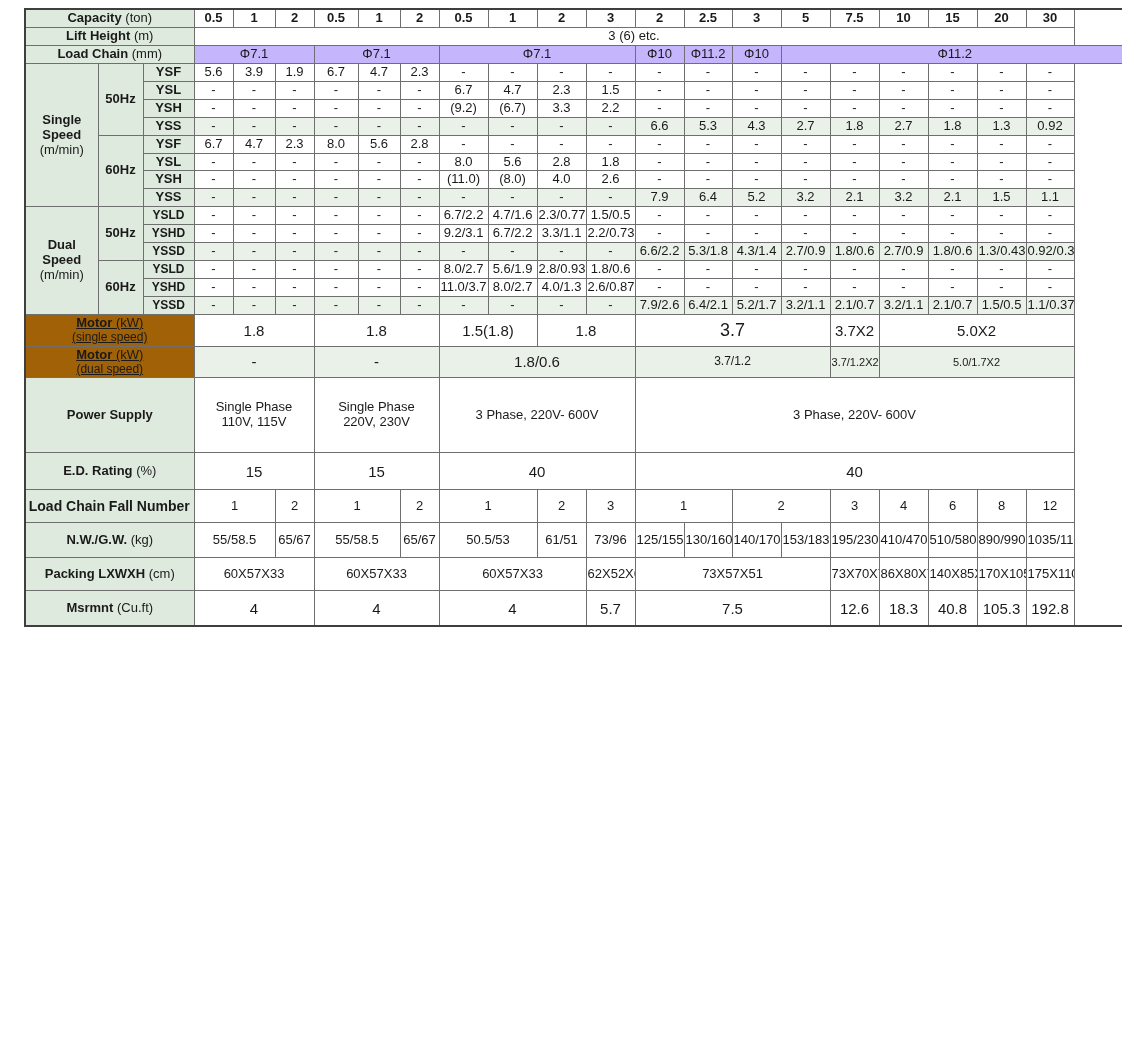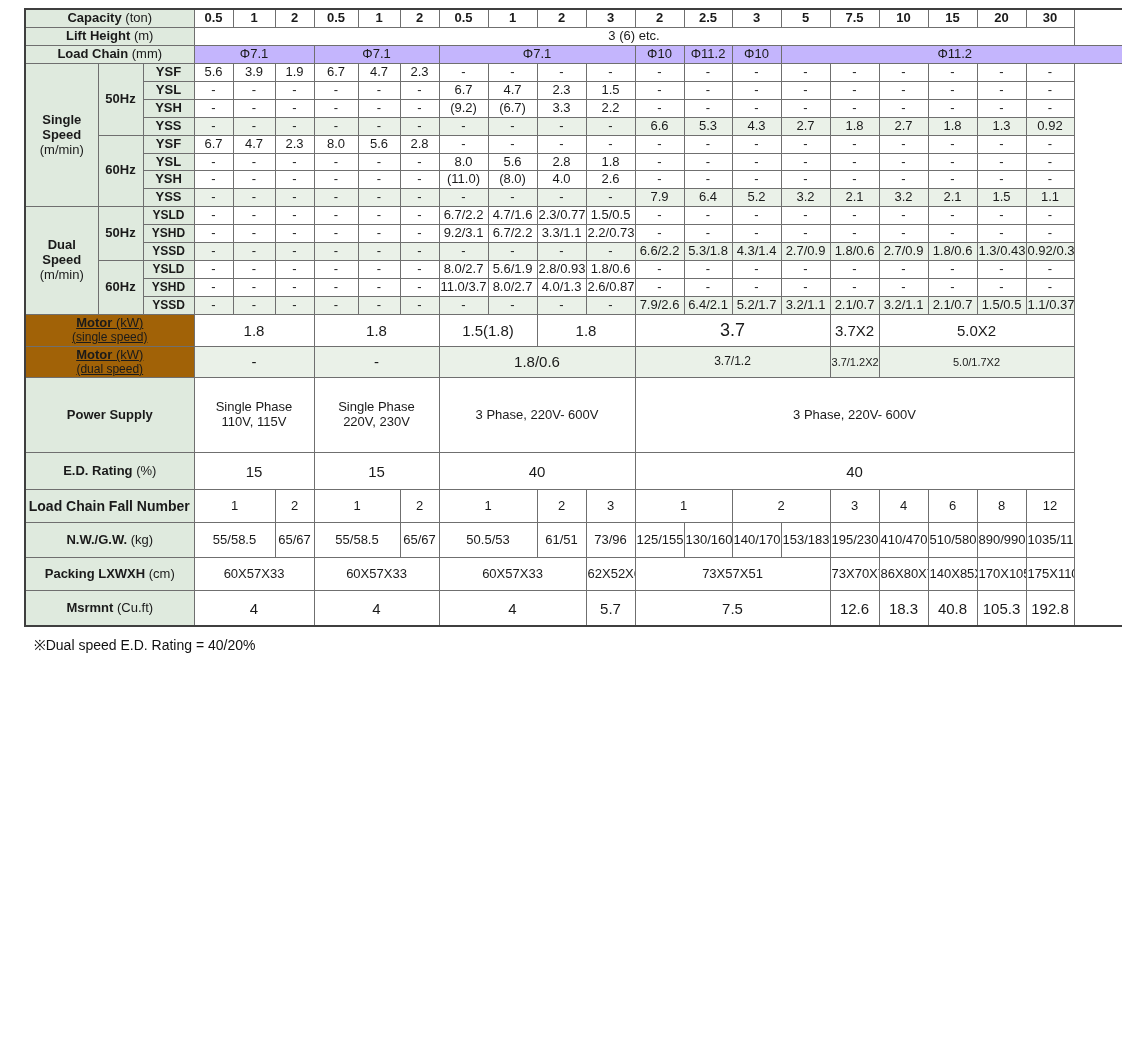--- a/index.html
+++ b/index.html
@@ -531,14 +531,13 @@
           <td class="val thickbottom" colspan="1" style="height:32px;font-size:15px;">5.7</td>
           <td class="val thickbottom" colspan="4" style="height:32px;font-size:15px;">7.5</td>
           <td class="val thickbottom" colspan="1" style="height:32px;font-size:15px;">12.6</td>
           <td class="val thickbottom" colspan="1" style="height:32px;font-size:15px;">18.3</td>
           <td class="val thickbottom" colspan="1" style="height:32px;font-size:15px;">40.8</td>
           <td class="val thickbottom" colspan="1" style="height:32px;font-size:15px;">105.3</td>
           <td class="val thickbottom" colspan="1" style="height:32px;font-size:15px;">192.8</td>
         </tr>
       </tbody>
   </table>
-  <div class="note">※Dual speed E.D. Rating = 40/20%</div>
 </div>
 
 </body></html>

